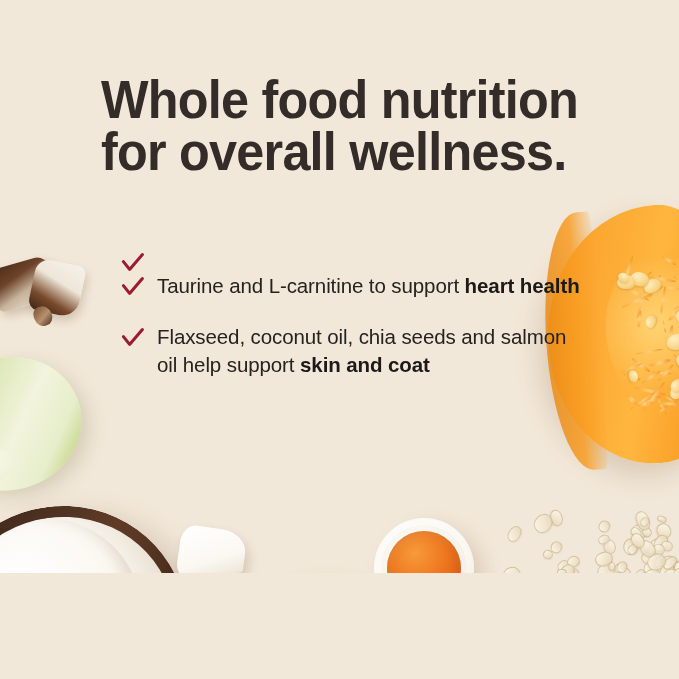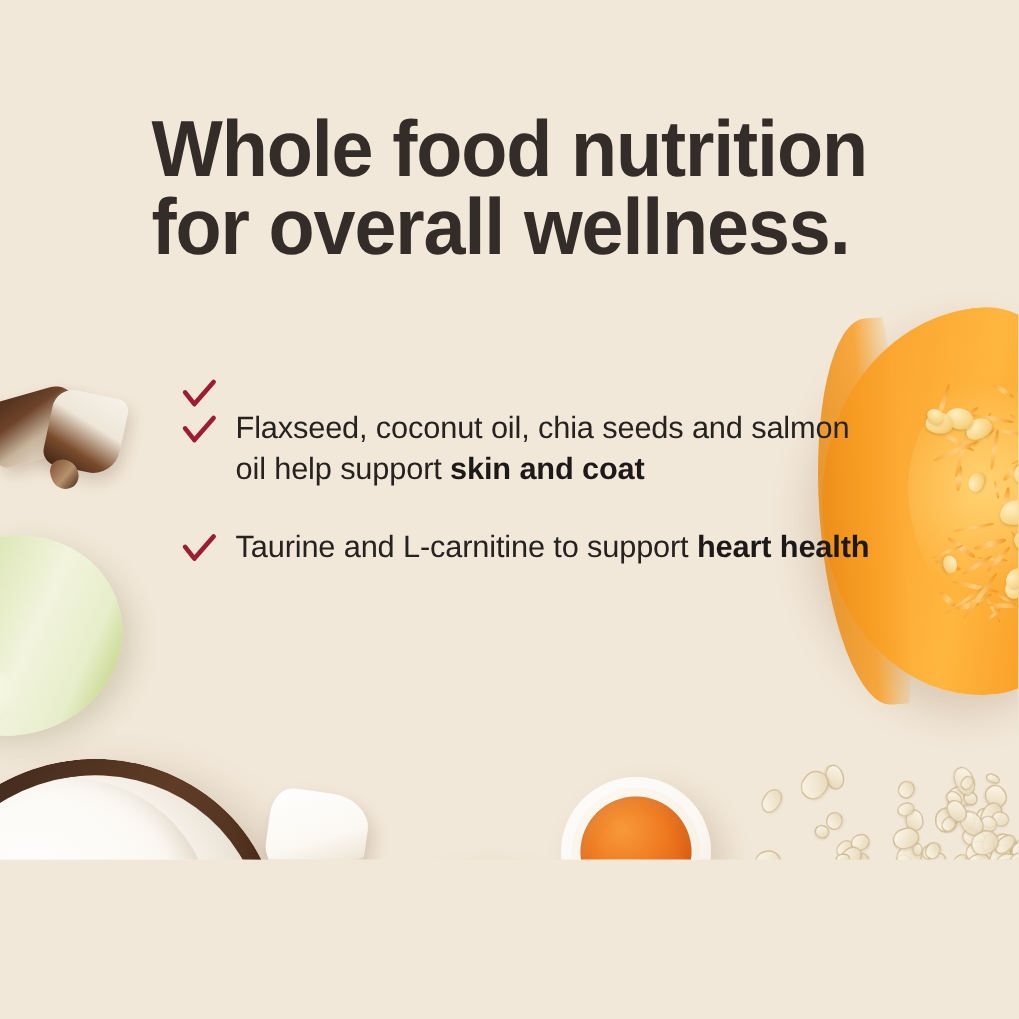--- a/index.html
+++ b/index.html
@@ -654,27 +654,27 @@
           </svg>
         </span>
       </li>
 
       <li class="bullet">
         <span class="check">
           <svg viewBox="0 0 24 22" aria-hidden="true">
             <path d="M2.4 9.6 L8.6 17.4 L21.4 2.6" fill="none" stroke="#9e1b34" stroke-width="3.1" stroke-linecap="round" stroke-linejoin="round"></path>
           </svg>
         </span>
-        <span class="bullet-text"><span>Flaxseed, coconut oil, chia seeds and salmon oil help support </span><b>skin and coat</b></span>
+        <span class="bullet-text"><span>Taurine and L-carnitine to support </span><b>heart health</b></span>
       </li>
 
       <li class="bullet">
         <span class="check">
           <svg viewBox="0 0 24 22" aria-hidden="true">
             <path d="M2.4 9.6 L8.6 17.4 L21.4 2.6" fill="none" stroke="#9e1b34" stroke-width="3.1" stroke-linecap="round" stroke-linejoin="round"></path>
           </svg>
         </span>
-        <span class="bullet-text"><span>Taurine and L-carnitine to support </span><b>heart health</b></span>
+        <span class="bullet-text"><span>Flaxseed, coconut oil, chia seeds and salmon oil help support </span><b>skin and coat</b></span>
       </li>
 
     </ul>
   </div>
 </div>
 
 </body></html>

